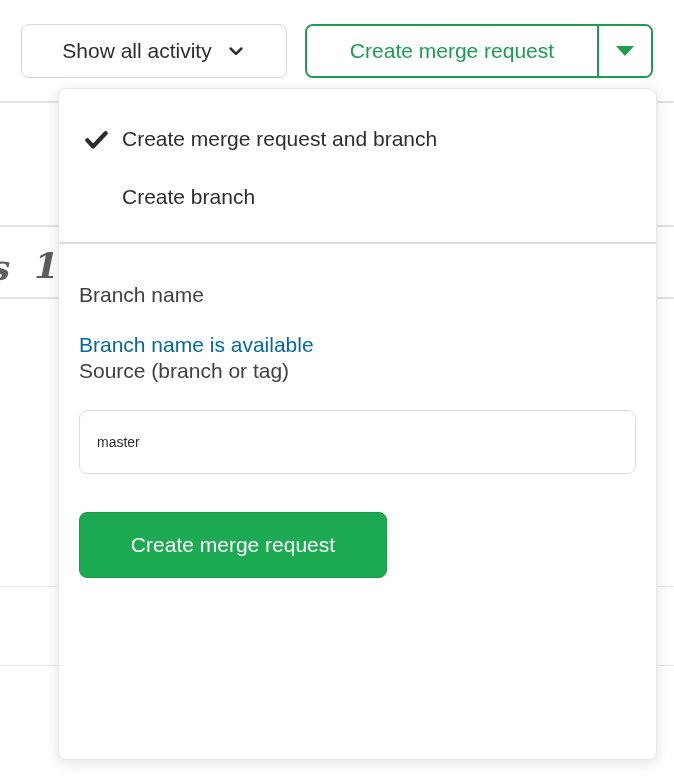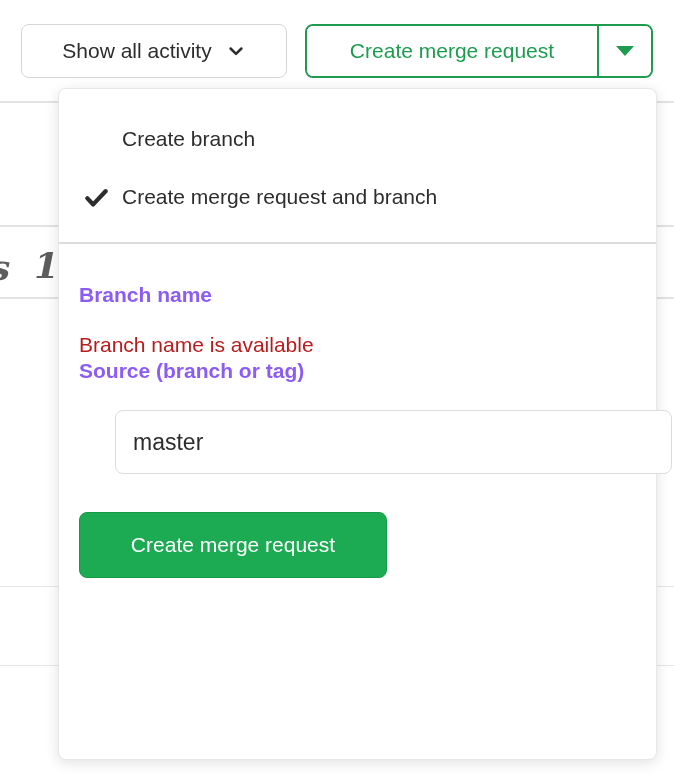--- a/index.html
+++ b/index.html
@@ -69,39 +69,39 @@
     padding: 0 24px 0 26px; font-size: 21px; color: #2d2d2d; cursor: pointer;
   }
   .menu-item .check-slot {
     width: 23px; height: 23px; margin-right: 14px; flex: none;
     display: flex; align-items: center; justify-content: center;
   }
   .menu-divider { height: 2px; background: #dcdcdc; margin-top: 16px; }
 
   .form { padding: 38px 20px 0; }
   .form-label {
-    display: block; font-size: 21px; font-weight: 700; line-height: 26px;
-    color: #8b5cf6; margin-bottom: 24px;
+    display: block; font-size: 21px; font-weight: 400; line-height: 26px;
+    color: #404040; margin-bottom: 24px;
   }
   .form-label.source { margin-bottom: 26px; }
   .text-input {
     display: block; width: 100%; font-family: inherit; color: #2d2d2d;
     background: #fff; outline: none;
   }
   .branch-input {
     height: 66px; border: 2px solid #1f9e4e; border-radius: 8px;
     padding: 0 14px; font-size: 22px; letter-spacing: 0.6px;
     box-shadow: 0 0 7px 1px rgba(31,158,78,0.45);
   }
   .source-input {
     height: 64px; border: 1px solid #dcdcdc; border-radius: 8px;
-    padding: 0 17px; font-size: 23px; margin-left: 36px;
+    padding: 0 17px; font-size: 14px;
   }
   .help-success {
-    margin-top: 20px; font-size: 21px; line-height: 26px; color: #b91c1c;
+    margin-top: 20px; font-size: 21px; line-height: 26px; color: #0369a1;
   }
   .submit-btn {
     margin-top: 38px; width: 308px; height: 66px;
     background: #1caa52; border: 1px solid #179a48; border-radius: 8px;
     color: #ffffff; font-size: 21px; font-family: inherit;
     display: flex; align-items: center; justify-content: center; cursor: pointer;
   }
 </style>
 </head>
 <body>
@@ -130,30 +130,30 @@
   <div class="split-sep"></div>
   <div class="split-caret">
     <span class="caret-down"></span>
   </div>
 </div>
 
 <div class="panel">
 
   <div class="menu">
     <div class="menu-item">
-      <span class="check-slot"></span>
-      <span>Create branch</span>
-    </div>
-    <div class="menu-item">
       <span class="check-slot">
         <svg width="23" height="23" viewBox="0 0 16 16" fill="none">
           <path d="M1.7 8.6l4 4.2L14.3 3.6" stroke="#2d2d2d" stroke-width="3" stroke-linecap="round" stroke-linejoin="round"></path>
         </svg>
       </span>
       <span>Create merge request and branch</span>
+    </div>
+    <div class="menu-item">
+      <span class="check-slot"></span>
+      <span>Create branch</span>
     </div>
     <div class="menu-divider"></div>
   </div>
 
   <div class="form">
     <label class="form-label">Branch name</label>
     <div class="help-success">Branch name is available</div>
 
     <label class="form-label source">Source (branch or tag)</label>
     <input class="text-input source-input" type="text" value="master" style="">

